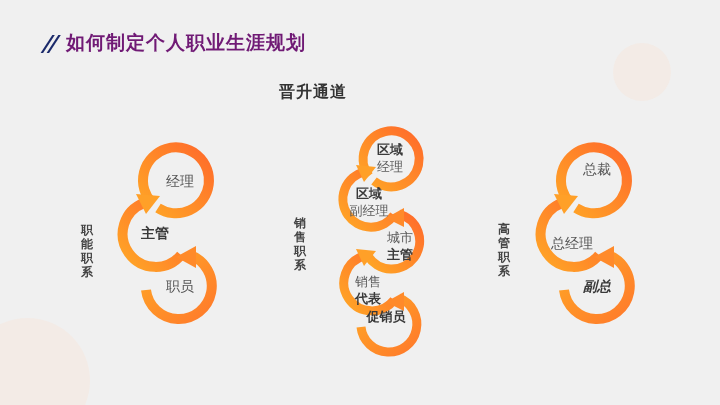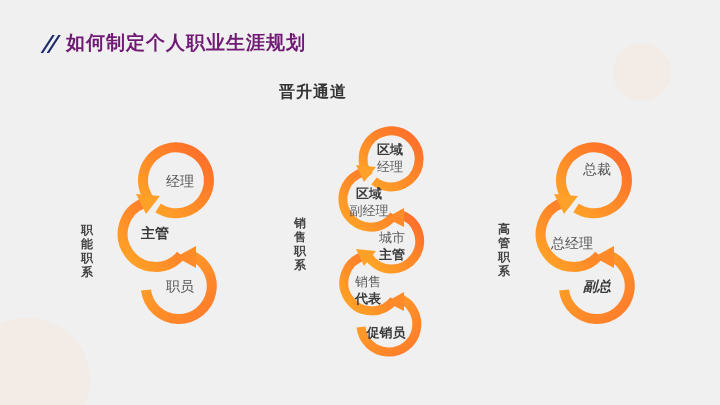--- a/index.html
+++ b/index.html
@@ -156,27 +156,27 @@
 <div class="node-label" style="left:180px; top:287px;">职员</div>
 
 <div class="node-label small" style="left:390px; top:158px;">
   <span class="l1 bold-line">区域</span>
   <span class="l2 reg-line">经理</span>
 </div>
 <div class="node-label small" style="left:369px; top:202px;">
   <span class="l1 bold-line">区域</span>
   <span class="l2 reg-line">副经理</span>
 </div>
-<div class="node-label small" style="left:392px; top:246px;">
+<div class="node-label small" style="left:400px; top:246px;">
   <span class="l1 reg-line">城市</span>
   <span class="l2 bold-line">主管</span>
 </div>
 <div class="node-label small" style="left:368px; top:290px;">
   <span class="l1 reg-line">销售</span>
   <span class="l2 bold-line">代表</span>
 </div>
-<div class="node-label small" style="left:386px; top:332px;">
+<div class="node-label small" style="left:386px; top:316px;">
   <span class="l1 bold-line">促销员</span>
 </div>
 
 <div class="node-label" style="left:597px; top:170px;">总裁</div>
 <div class="node-label" style="left:572px; top:244px;">总经理</div>
 <div class="node-label bold" style="left:597px; top:287px;font-style:italic;">副总</div>
 
 </body></html>

